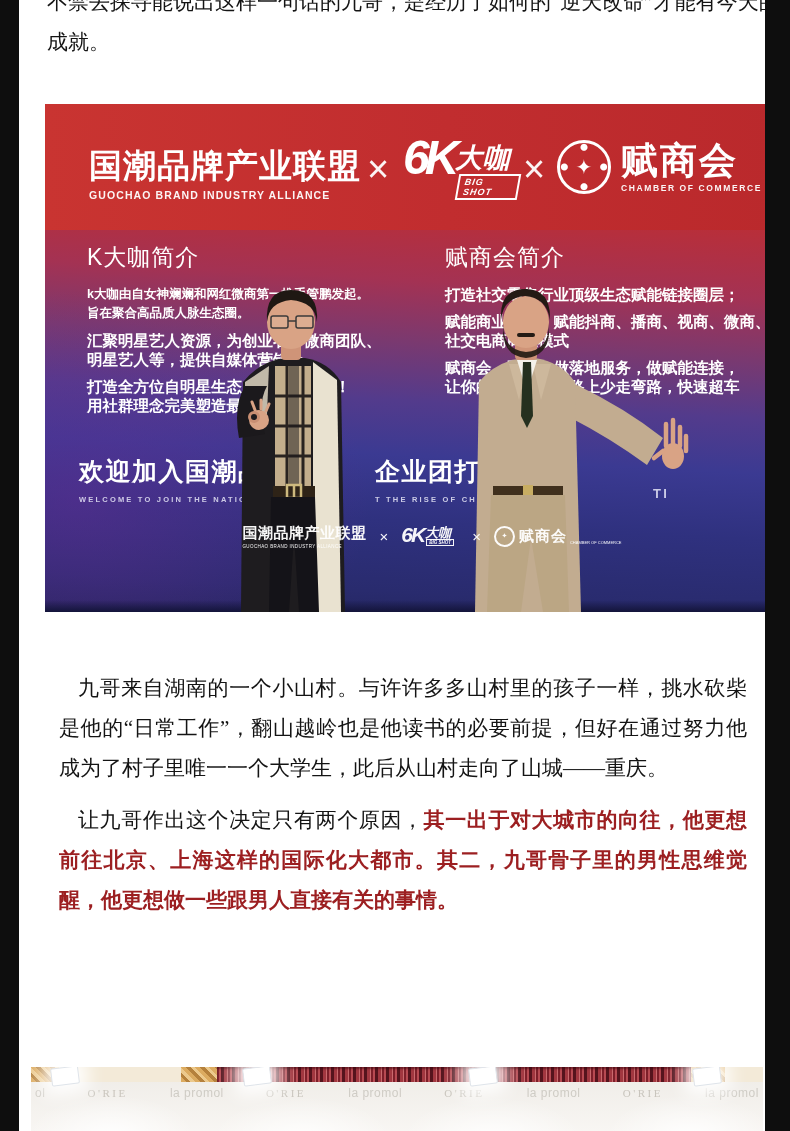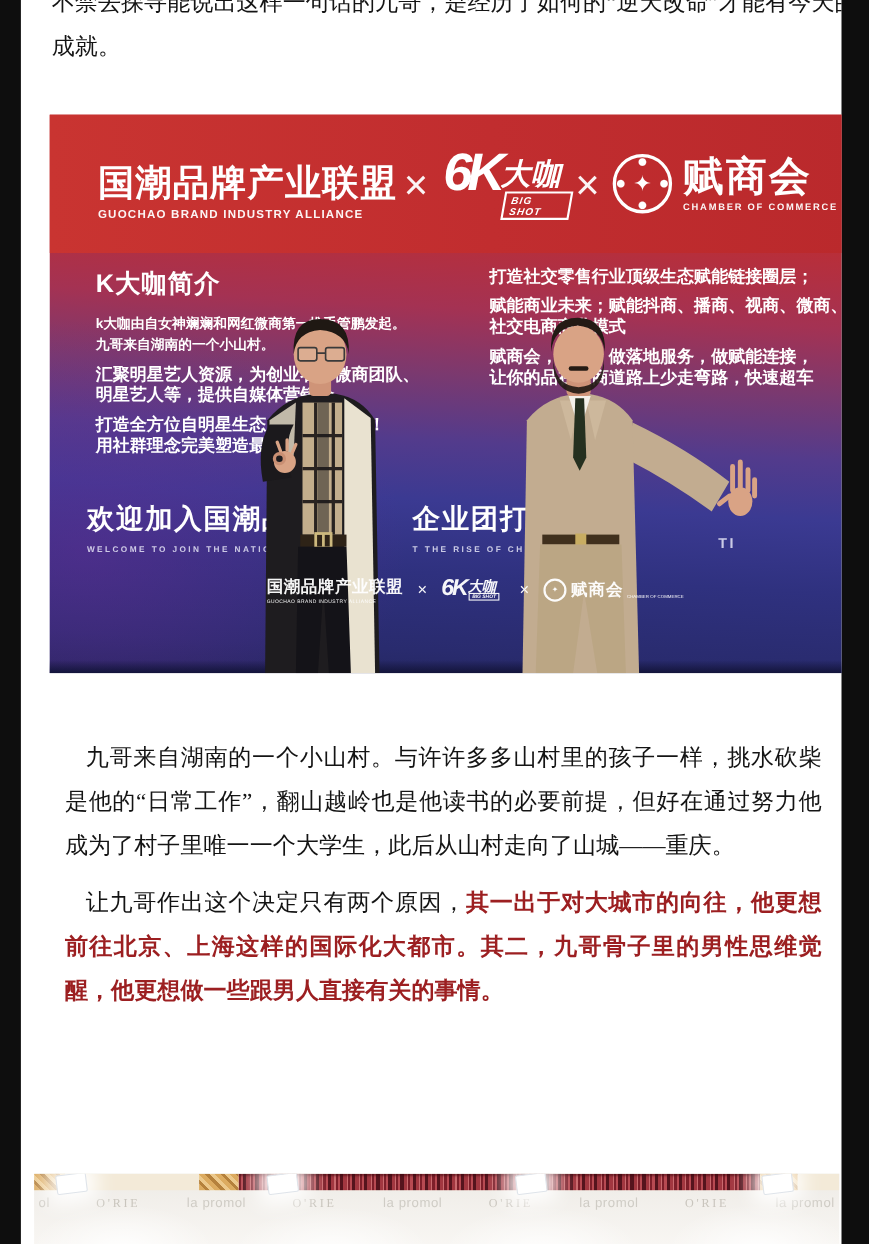--- a/index.html
+++ b/index.html
@@ -46,21 +46,21 @@
       radial-gradient(circle at 50% 91%, #fff 0 3px, transparent 4px),
       radial-gradient(circle at 9% 50%, #fff 0 3px, transparent 4px);
     font-size:20px;color:#fff;}
   .f-logo .txt{margin-left:10px;}
   .f-logo .cn{font-size:37px;font-weight:bold;letter-spacing:2px;line-height:40px;}
   .f-logo .en{font-size:8.5px;letter-spacing:1.6px;font-weight:bold;margin-top:2px;opacity:.95;}
 
   .col{position:absolute;color:#fff;z-index:1;}
   .col-left{left:42px;top:138px;width:310px;}
   .col-right{left:400px;top:138px;width:332px;}
-  .col .title{font-size:23px;font-weight:700;letter-spacing:1px;margin-bottom:12px;}
+  .col .title{font-size:23px;font-weight:400;letter-spacing:1px;margin-bottom:12px;}
   .col .line{font-weight:bold;}
   .col-left .line{font-size:15.5px;line-height:19px;}
   .col-left .line.small{font-size:12.5px;}
   .col-right .line{font-size:15.5px;line-height:19px;}
   .gap{margin-top:8px;}
 
   .welcome{position:absolute;z-index:1;color:#fff;}
   .w-cn{font-size:25px;font-weight:900;letter-spacing:1.5px;}
   .w-en{font-size:7.5px;letter-spacing:2.2px;font-weight:bold;color:rgba(235,236,250,.82);margin-top:7px;}
   .welcome.left{left:34px;top:351px;}
@@ -140,28 +140,29 @@
         <div class="txt">
           <div class="cn">赋商会</div>
           <div class="en">CHAMBER OF COMMERCE</div>
         </div>
       </div>
     </div>
 
     <div class="col col-left">
       <div class="title">K大咖简介</div>
       <div class="line small">k大咖由自女神斓斓和网红微商第一推手管鹏发起。</div>
-      <div class="line small">九哥来自湖南的一个小山村。</div>
+      <div class="line small">旨在聚合高品质人脉生态圈。</div>
       <div class="line gap">汇聚明星艺人资源，为创业者、微商团队、</div>
       <div class="line">明星艺人等，提供自媒体营销全</div>
       <div class="line gap">打造全方位自明星生态，企业团打造！</div>
       <div class="line">用社群理念完美塑造最红</div>
     </div>
 
     <div class="col col-right">
+      <div class="title">赋商会简介</div>
       <div class="line">打造社交零售行业顶级生态赋能链接圈层；</div>
       <div class="line gap">赋能商业未来；赋能抖商、播商、视商、微商、</div>
       <div class="line">社交电商商业模式</div>
       <div class="line gap">赋商会，圈层，做落地服务，做赋能连接，</div>
       <div class="line">让你的品在微商道路上少走弯路，快速超车</div>
     </div>
 
     <div class="welcome left">
       <div class="w-cn">欢迎加入国潮品牌</div>
       <div class="w-en">WELCOME TO JOIN THE NATIONAL TIDE BRA</div>

